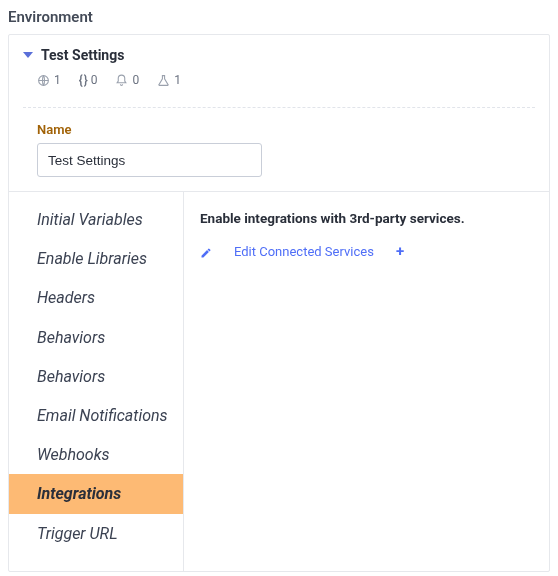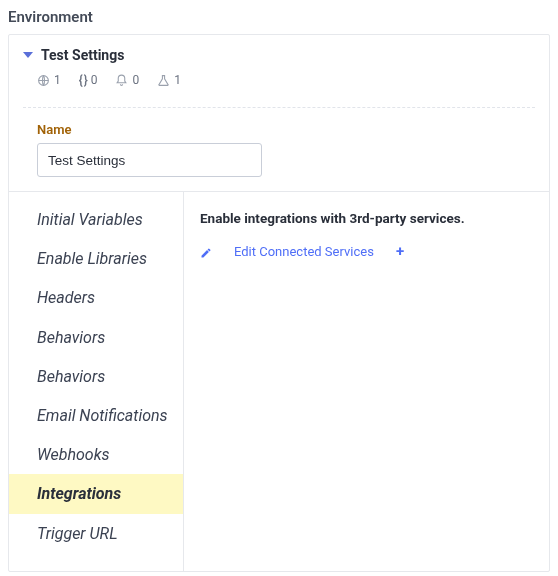--- a/index.html
+++ b/index.html
@@ -96,21 +96,21 @@
   }
   .side-item {
     padding: 10px 14px 10px 28px;
     font-size: 16px;
     color: #3b4252;
     cursor: pointer;
     line-height: 1.2;
     font-style: italic;
   }
   .side-item.active {
-    background: #fef9c3;
+    background: #fdba74;
     font-weight: 700;
     color: #2a2f3a;
   }
   .content {
     flex: 1;
     padding: 18px 16px;
   }
   .content-heading {
     font-weight: 700;
     font-size: 13.5px;

